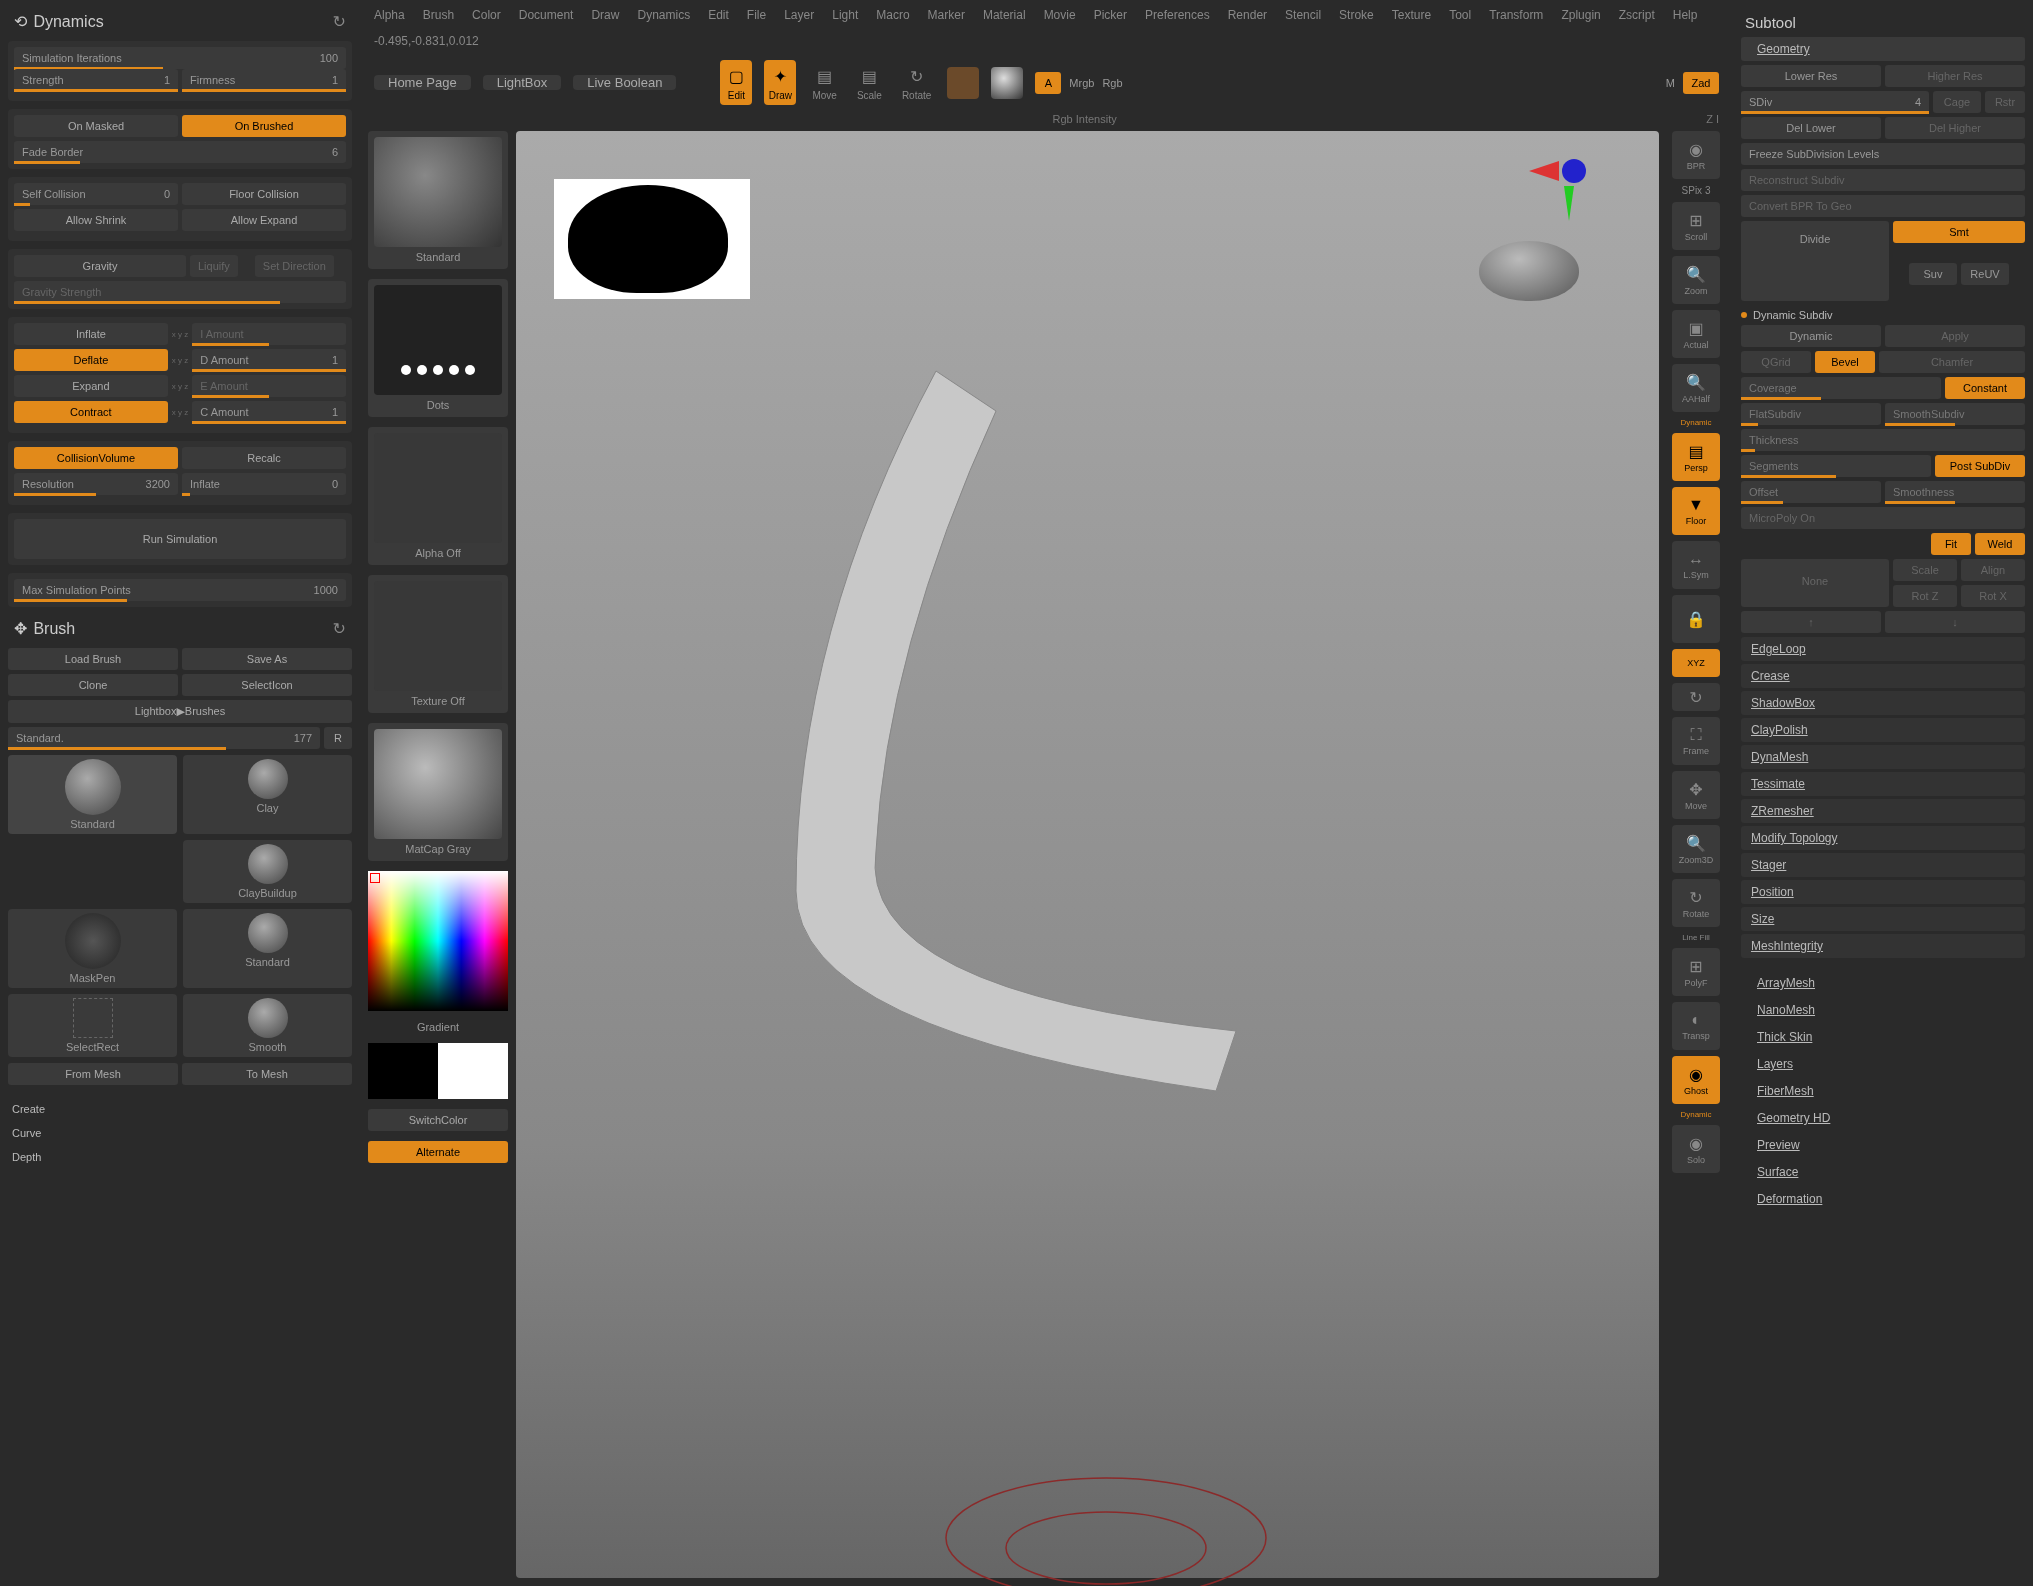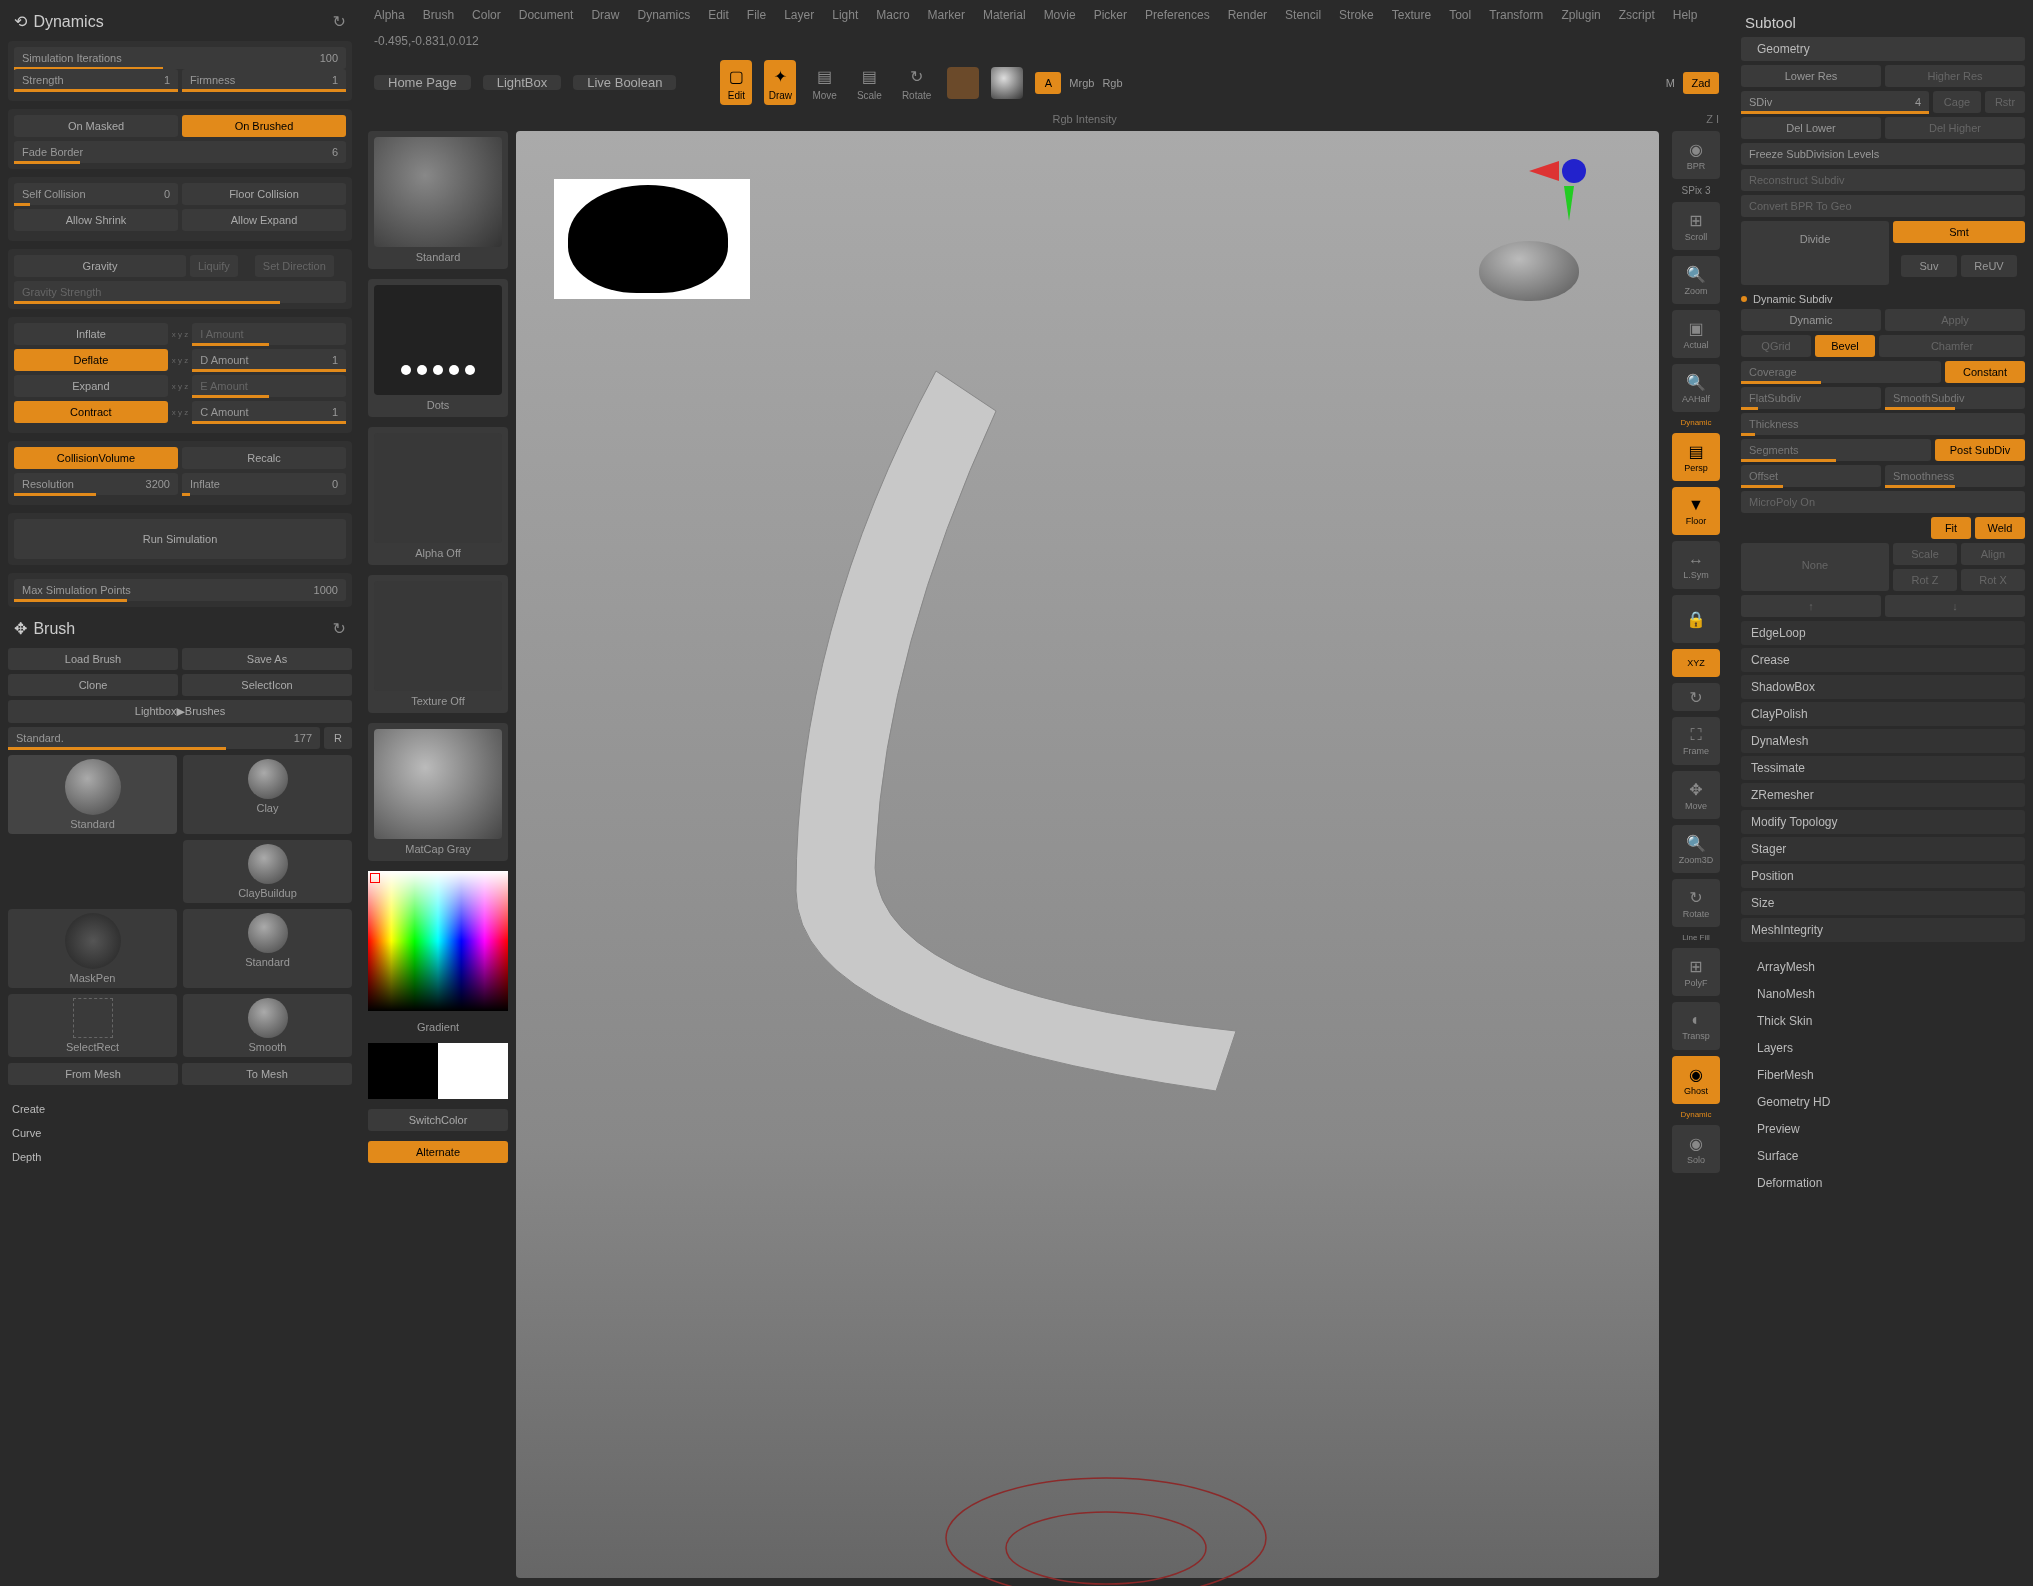--- a/index.html
+++ b/index.html
@@ -34,21 +34,21 @@
 .strip-item .label { color: #999; font-size: 11px; text-align: center; }
 .strip-item.dark .thumb { background: #2a2a2a; }
 .strip-item.matcap .thumb { background: radial-gradient(circle at 40% 35%, #bbb, #444); }
 .viewport { flex: 1; background: linear-gradient(to bottom, #aaa, #888 70%, #666); border-radius: 4px; position: relative; }
 .viewport .alpha-preview { position: absolute; top: 48px; left: 38px; width: 196px; height: 120px; background: #fff; }
 .viewport .alpha-preview::after { content: ''; position: absolute; top: 6px; left: 14px; width: 160px; height: 108px; background: #000; border-radius: 56% 56% 48% 48%; }
 .right-tools { width: 58px; display: flex; flex-direction: column; gap: 6px; align-items: center; }
 .rt-btn { width: 48px; height: 48px; background: #3a3a3a; border-radius: 4px; display: flex; flex-direction: column; align-items: center; justify-content: center; color: #888; font-size: 9px; cursor: pointer; gap: 2px; }
 .rt-btn.active { background: #e28a1a; color: #000; }
 .rt-btn .i { font-size: 16px; }
-.subsection-hdr { background: #333; padding: 5px 10px; color: #bbb; font-size: 12px; border-radius: 3px; margin-bottom: 4px; cursor: pointer; }
+.subsection-hdr { background: #333; padding: 5px 10px; color: #bbb; font-size: 12px; border-radius: 3px; margin-bottom: 4px; cursor: pointer; text-decoration: underline; }
 .geo-row { display: flex; gap: 4px; margin-bottom: 4px; }
 .geo-btn { flex: 1; background: #3a3a3a; padding: 5px 8px; color: #999; font-size: 11px; border-radius: 3px; text-align: center; cursor: pointer; min-height: 20px; }
 .geo-btn.active { background: #e28a1a; color: #000; }
 .geo-btn.dim { color: #666; }
 .dyn-header { display: flex; align-items: center; gap: 6px; padding: 4px 0; color: #bbb; }
 .dyn-header::before { content: ''; width: 6px; height: 6px; background: #e28a1a; border-radius: 50%; }
 .brush-grid { display: grid; grid-template-columns: 1fr 1fr; gap: 6px; }
 .brush-cell { background: #3a3a3a; border-radius: 4px; display: flex; flex-direction: column; align-items: center; padding: 4px; }
 .brush-cell .bthumb { width: 56px; height: 56px; border-radius: 50%; background: radial-gradient(circle at 40% 35%, #aaa, #444); margin-bottom: 3px; }
 .brush-cell.active { background: #444; }
@@ -489,21 +489,21 @@
         <div class="geo-btn">Del Lower</div>
         <div class="geo-btn dim">Del Higher</div>
       </div>
     <div class="geo-btn" style="text-align:left;margin-bottom:4px">Freeze SubDivision Levels</div>
     <div class="geo-btn dim" style="text-align:left;margin-bottom:4px">Reconstruct Subdiv</div>
     <div class="geo-btn dim" style="text-align:left;margin-bottom:4px">Convert BPR To Geo</div>
     <div class="geo-row">
       <div class="geo-btn" style="flex:1;padding:12px 8px">Divide</div>
       <div style="flex:1;display:flex;flex-direction:column;gap:4px">
         <div class="geo-btn active">Smt</div>
-        <div class="geo-row" style="margin:8px">
+        <div class="geo-row" style="margin:16px">
             <div class="geo-btn">Suv</div>
             <div class="geo-btn">ReUV</div>
           </div>
       </div>
     </div>
 
     <div class="dyn-header">
         <span>Dynamic Subdiv</span>
       </div>
     <div class="geo-row">

